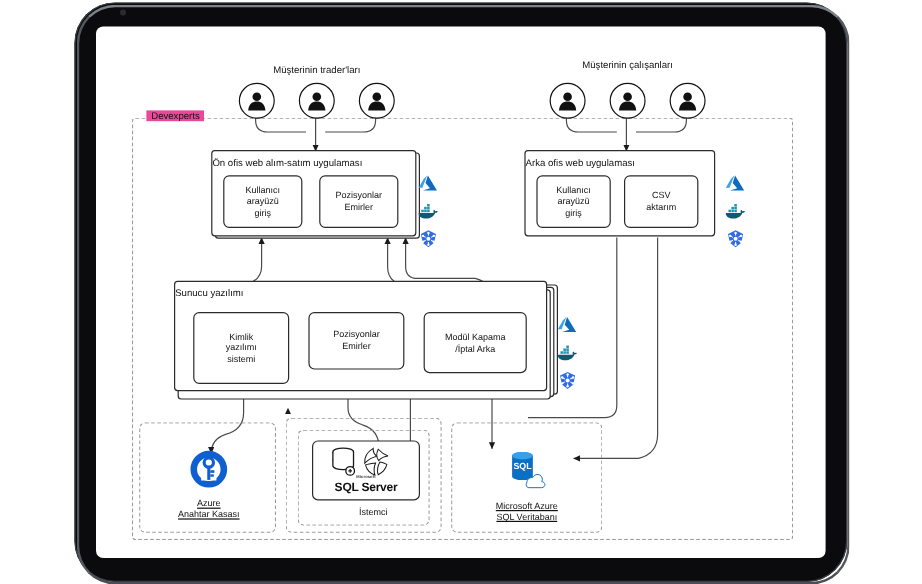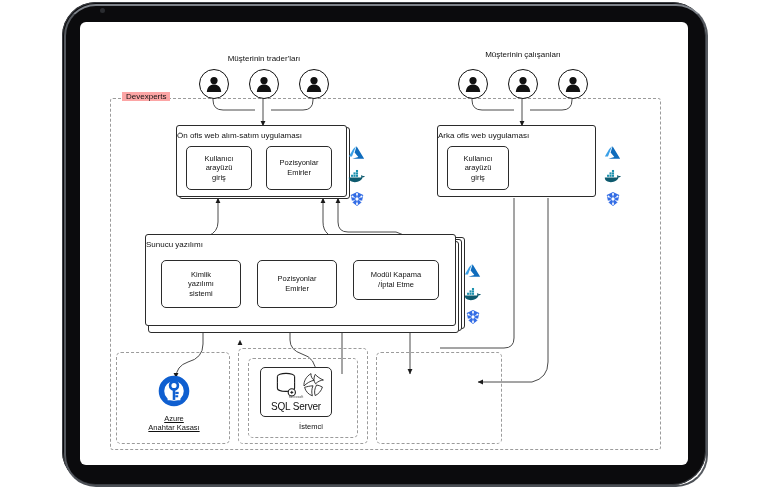--- a/index.html
+++ b/index.html
@@ -19,21 +19,21 @@
        background:#2a2c30;}
   .screen{position:absolute;left:80px;top:22px;width:608px;height:443px;
           background:#ffffff;border-radius:6px;overflow:hidden;}
 
   
   .canvas{position:absolute;inset:0;}
   svg.wires{position:absolute;left:0;top:0;width:608px;height:443px;overflow:visible;}
 
   
   .zone{position:absolute;border:1px dashed #9b9b9b;border-radius:3px;}
-  .zone-label{position:absolute;background:#fca5a5;padding:0 4px;font-size:8px;color:#111;
+  .zone-label{position:absolute;background:#ec4899;padding:0 4px;font-size:8px;color:#111;
               white-space:nowrap;}
 
   
   .box{position:absolute;border:1px solid #2b2b2b;background:#fff;border-radius:3px;
        box-sizing:border-box;}
   .box-title{position:absolute;left:0;right:0;top:5px;
              font-size:8px;color:#111;white-space:nowrap;}
   .subbox{position:absolute;border:1px solid #2b2b2b;background:#fff;border-radius:5px;
           box-sizing:border-box;display:flex;align-items:center;justify-content:center;
           text-align:center;font-size:7.5px;line-height:1.28;color:#111;padding:2px;}
@@ -244,20 +244,26 @@
       <div class="box" style="left:357px;top:103px;width:159px;height:72px;">
         <div class="box-title">Arka ofis web uygulaması</div>
       </div>
       <div class="subbox" style="left:367px;top:124px;width:62px;height:44px;">
         <span>
           <span>Kullanıcı</span>
           <span>arayüzü</span>
           <span>giriş</span>
         </span>
       </div>
+      <div class="subbox" style="left:440px;top:124px;width:62px;height:44px;">
+        <span>
+          <span>CSV</span>
+          <span>aktarım</span>
+        </span>
+      </div>
       <div class="techcol" style="left:524px;top:122px;">
         <svg width="17" height="17" viewBox="0 0 24 24">
             <path d="M11.3 3.2 L5.6 17.6 L1.2 17.6 L7.4 6.9 Z" fill="#3aa0e8"></path>
             <path d="M12.1 3.2 L22.8 20.8 L6.2 20.8 L14.6 18.2 L9.3 12.1 Z" fill="#0f6cbd"></path>
           </svg>
         <svg width="17" height="14" viewBox="0 0 24 20">
             <g fill="#1d91ae">
               <rect x="4.2" y="8.2" width="3" height="3"></rect>
               <rect x="7.7" y="8.2" width="3" height="3"></rect>
               <rect x="11.2" y="8.2" width="3" height="3"></rect>
@@ -288,37 +294,37 @@
             </g>
           </svg>
       </div>
 
       <div class="stack-l" style="left:74px;top:215px;width:311px;height:92px;"></div>
       <div class="stack-l" style="left:71px;top:217px;width:311px;height:92px;"></div>
       <div class="stack-l" style="left:68px;top:219px;width:311px;height:92px;"></div>
       <div class="box" style="left:65px;top:212px;width:311px;height:92px;">
         <div class="box-title">Sunucu yazılımı</div>
       </div>
-      <div class="subbox" style="left:81px;top:238px;width:80px;height:48px;">
+      <div class="subbox" style="left:81px;top:238px;width:80px;height:60px;">
         <span>
           <span>Kimlik</span>
           <span>yazılımı</span>
           <span>sistemi</span>
         </span>
       </div>
       <div class="subbox" style="left:177px;top:238px;width:80px;height:48px;">
         <span>
           <span>Pozisyonlar</span>
           <span>Emirler</span>
         </span>
       </div>
-      <div class="subbox" style="left:273px;top:238px;width:86px;height:40px;">
+      <div class="subbox" style="left:273px;top:238px;width:86px;height:51px;">
         <span>
           <span>Modül Kapama</span>
-          <span>/İptal Etme</span>
+          <span>/İptal Arka</span>
         </span>
       </div>
       <div class="techcol" style="left:384px;top:240px;">
         <svg width="17" height="17" viewBox="0 0 24 24">
             <path d="M11.3 3.2 L5.6 17.6 L1.2 17.6 L7.4 6.9 Z" fill="#3aa0e8"></path>
             <path d="M12.1 3.2 L22.8 20.8 L6.2 20.8 L14.6 18.2 L9.3 12.1 Z" fill="#0f6cbd"></path>
           </svg>
         <svg width="17" height="14" viewBox="0 0 24 20">
             <g fill="#1d91ae">
               <rect x="4.2" y="8.2" width="3" height="3"></rect>
@@ -363,21 +369,21 @@
           <rect x="21.5" y="25" width="3.4" height="2.4" fill="#0f5fd0"></rect>
         </svg>
         <div class="node-cap">
           <div>Azure</div>
           <div>Anahtar Kasası</div>
         </div>
       </div>
 
       <div class="dashbox" style="left:158px;top:326px;width:130px;height:96px;"></div>
       <div class="dashbox" style="left:168px;top:336px;width:110px;height:80px;"></div>
-      <div class="sqlcard" style="left:180px;top:345px;width:72px;height:50px;">
+      <div class="sqlcard" style="left:180px;top:345px;width:90px;height:50px;font-weight:bold;">
         <svg width="84" height="34" viewBox="0 0 84 34" style="position:absolute;left:1px;top:2px;">
           <g stroke="#1a1a1a" stroke-width="1.1" fill="#fff">
             <ellipse cx="24" cy="6.6" rx="8.6" ry="3.2"></ellipse>
             <path d="M15.4 6.6 V12.4 C15.4 14.2 19.2 15.6 24 15.6 C28.8 15.6 32.6 14.2 32.6 12.4 V6.6"></path>
             <path d="M15.4 12.4 V18.2 C15.4 20 19.2 21.4 24 21.4 C28.8 21.4 32.6 20 32.6 18.2 V12.4"></path>
             <circle cx="29.8" cy="22.4" r="3.6"></circle>
           </g>
           <path d="M28.3 22.4 H31.3 M29.8 20.9 V23.9" stroke="#1a1a1a" stroke-width="1"></path>
           <g fill="#fff" stroke="#1a1a1a" stroke-width="0.85">
             <path d="M49 3.6 C44 6.6 41.6 11.4 42 16 C44.4 13.4 48 11.2 52 10.2 C49.8 8.6 48.8 6 49 3.6 Z"></path>
@@ -385,16 +391,29 @@
             <path d="M42.6 17.4 C43.6 21.4 46.6 24.6 50.4 25.8 C49.4 22.6 49.6 19 51 15.8 C47.8 16 44.8 16.6 42.6 17.4 Z"></path>
             <path d="M54.6 15 C52.6 18.4 52 22.2 53.2 25.6 C56.6 24 59.4 20.8 60.4 17 C58.4 16 56.4 15.2 54.6 15 Z"></path>
           </g>
         </svg>
         <div class="sqlcard-ms">Microsoft</div>
         <div class="sqlcard-txt">SQL Server</div>
       </div>
       <div class="dash-cap" style="left:176px;top:400px;width:110px;">İstemci</div>
 
       <div class="dashbox" style="left:296px;top:330px;width:126px;height:92px;"></div>
+      <div class="node" style="left:298px;top:352px;width:122px;">
+        <svg width="40" height="36" viewBox="0 0 44 40">
+          <ellipse cx="18" cy="6.4" rx="9.6" ry="3.4" fill="#1b86d8"></ellipse>
+          <path d="M8.4 6.4 V25.6 C8.4 27.5 12.7 29 18 29 C23.3 29 27.6 27.5 27.6 25.6 V6.4 Z" fill="#0b6fc4"></path>
+          <ellipse cx="18" cy="6.4" rx="9.6" ry="3.4" fill="#37a0e8"></ellipse>
+          <text x="18" y="19" font-family="'Liberation Sans',sans-serif" font-size="8.2" font-weight="bold" fill="#ffffff" text-anchor="middle">SQL</text>
+          <path d="M22 31.6 C22 28.4 24.6 26.2 27.6 26.6 C28.8 24 31.8 23 34.2 24.4 C36.4 25.6 37 28.4 35.8 30.4 C38.2 30.6 39.6 33 38.2 34.8 C37.6 35.6 36.6 36 35.6 36 H24 C22.6 36 21.4 34.8 21.4 33.4 C21.4 32.6 21.6 32 22 31.6 Z" fill="#ffffff" stroke="#0b6fc4" stroke-width="0.9"></path>
+        </svg>
+        <div class="node-cap">
+          <div>Microsoft Azure</div>
+          <div>SQL Veritabanı</div>
+        </div>
+      </div>
 
     </div>
   </div>
 </div>
 
 </body></html>

